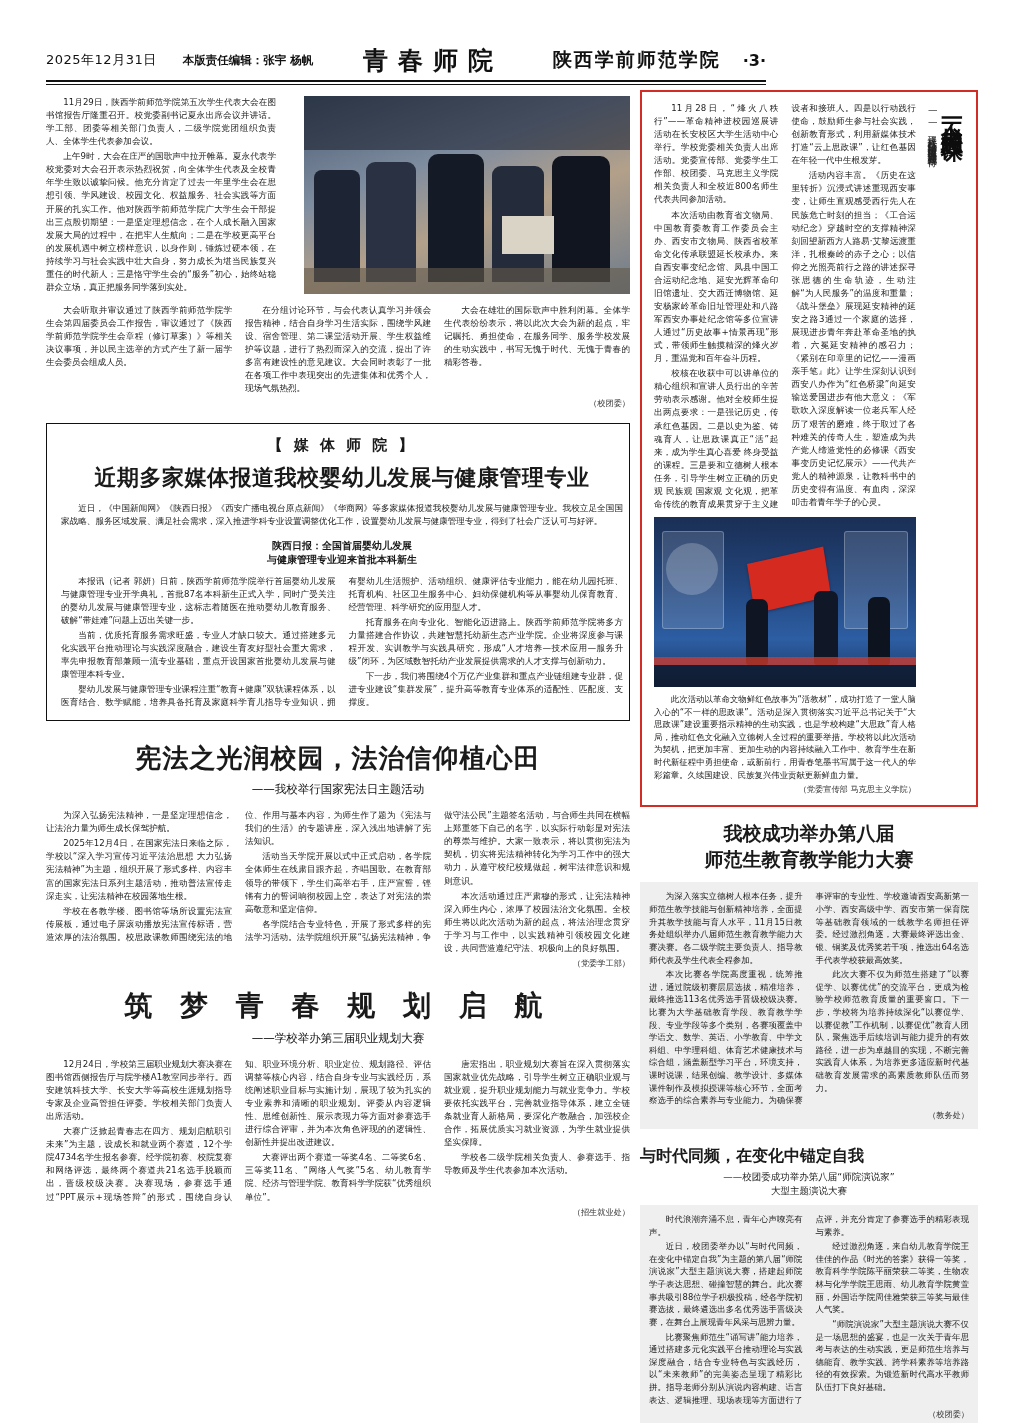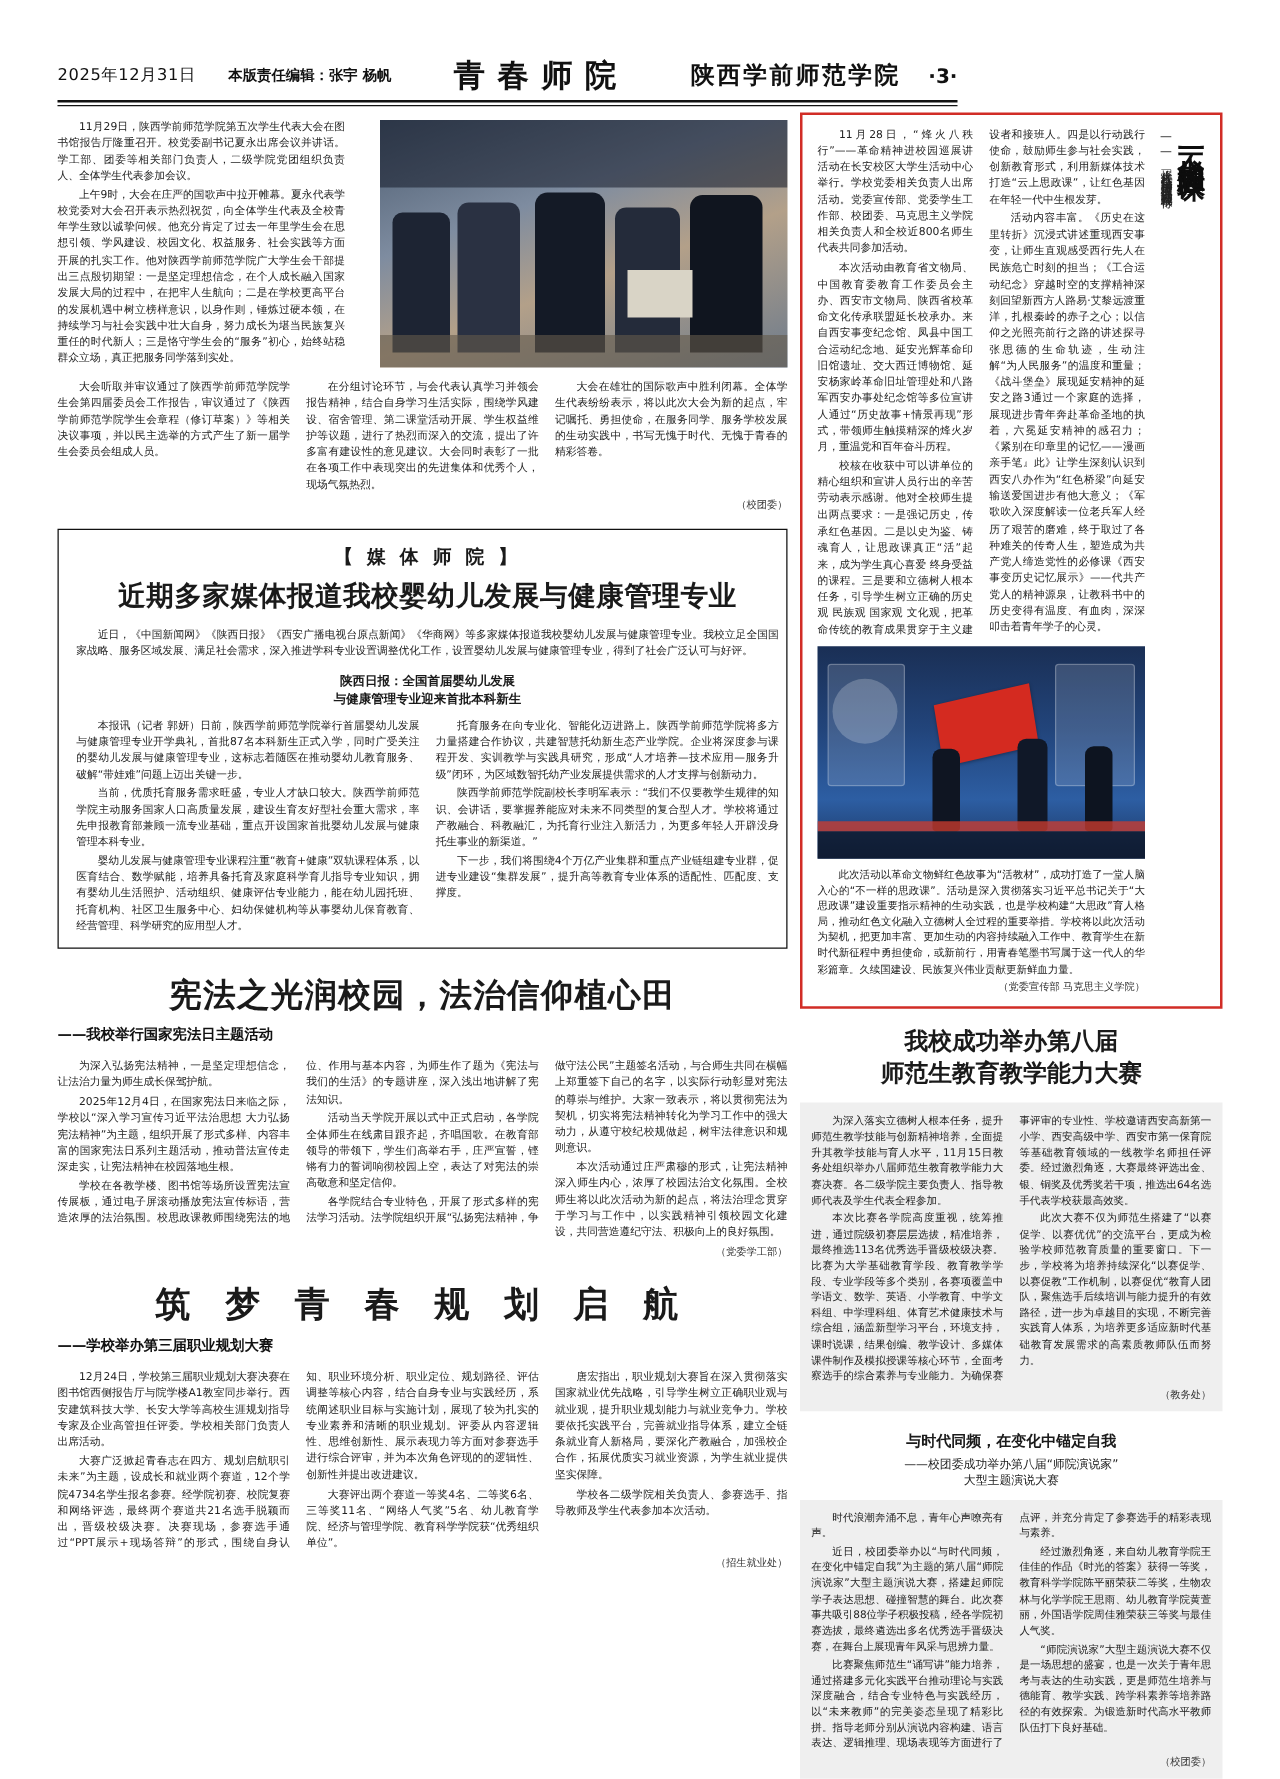--- a/index.html
+++ b/index.html
@@ -192,25 +192,24 @@
   
   .headline-2 {
     font-family: "DejaVu Serif", "Liberation Serif", serif;
     font-size: 26px;
     font-weight: bold;
     text-align: center;
     letter-spacing: 1px;
     margin: 20px 0 6px 0;
   }
   .subhead {
-    text-align: left;
+    text-align: center;
     font-size: 11.5px;
     margin-bottom: 12px;
     color: #111;
-    font-weight: bold;
   }
   .headline-3 {
     font-family: "DejaVu Serif", "Liberation Serif", serif;
     font-size: 28px;
     font-weight: bold;
     text-align: center;
     letter-spacing: 9px;
     margin: 18px 0 6px 0;
   }
 
@@ -272,23 +271,23 @@
   .r-headline {
     font-family: "DejaVu Serif", "Liberation Serif", serif;
     font-size: 19px;
     font-weight: bold;
     text-align: center;
     line-height: 1.35;
     margin: 14px 0 10px 0;
   }
   .r-headline-sm {
     font-family: "DejaVu Serif", "Liberation Serif", serif;
-    font-size: 12px;
-    font-weight: bold;
-    text-align: center;
+    font-size: 16px;
+    font-weight: bold;
+    text-align: left;
     line-height: 1.35;
     margin: 16px 0 4px 0;
   }
   .r-sub {
     text-align: center;
     font-size: 9.5px;
     line-height: 1.4;
     margin-bottom: 8px;
   }
   .grayblock {
@@ -384,24 +383,23 @@
     </div>
 
     <div class="media-box">
       <div class="media-tag">【 媒 体 师 院 】</div>
       <div class="media-title">近期多家媒体报道我校婴幼儿发展与健康管理专业</div>
       <div class="media-lead">近日，《中国新闻网》《陕西日报》《西安广播电视台原点新闻》《华商网》等多家媒体报道我校婴幼儿发展与健康管理专业。我校立足全国国家战略、服务区域发展、满足社会需求，深入推进学科专业设置调整优化工作，设置婴幼儿发展与健康管理专业，得到了社会广泛认可与好评。</div>
       <div class="media-sub" style="white-space:pre-line;">陕西日报：全国首届婴幼儿发展
 与健康管理专业迎来首批本科新生</div>
       <div class="cols2 art-body">
         <p>本报讯（记者 郭妍）日前，陕西学前师范学院举行首届婴幼儿发展与健康管理专业开学典礼，首批87名本科新生正式入学，同时广受关注的婴幼儿发展与健康管理专业，这标志着随医在推动婴幼儿教育服务、破解“带娃难”问题上迈出关键一步。</p>
-        <p>当前，优质托育服务需求旺盛，专业人才缺口较大。陕西学前师范学院主动服务国家人口高质量发展，建设生育友好型社会重大需求，率先申报教育部兼顾一流专业基础，重点开设国家首批婴幼儿发展与健康管理本科专业。</p>
+        <p>当前，优质托育服务需求旺盛，专业人才缺口较大。通过搭建多元化实践平台推动理论与实践深度融合，建设生育友好型社会重大需求，率先申报教育部兼顾一流专业基础，重点开设国家首批婴幼儿发展与健康管理本科专业。</p>
         <p>婴幼儿发展与健康管理专业课程注重“教育+健康”双轨课程体系，以医育结合、数学赋能，培养具备托育及家庭科学育儿指导专业知识，拥有婴幼儿生活照护、活动组织、健康评估专业能力，能在幼儿园托班、托育机构、社区卫生服务中心、妇幼保健机构等从事婴幼儿保育教育、经营管理、科学研究的应用型人才。</p>
         <p>托育服务在向专业化、智能化迈进路上。陕西学前师范学院将多方力量搭建合作协议，共建智慧托幼新生态产业学院。企业将深度参与课程开发、实训教学与实践具研究，形成“人才培养—技术应用—服务升级”闭环，为区域数智托幼产业发展提供需求的人才支撑与创新动力。</p>
-        <p>陕西学前师范学院副校长李明军表示：“我们不仅要教学生规律的知识、会讲话，要掌握养能应对未来不同类型的复合型人才。学校将通过产教融合、科教融汇，为托育行业注入新活力，为更多年轻人开辟没身托生事业的新渠道。”</p>
         <p>下一步，我们将围绕4个万亿产业集群和重点产业链组建专业群，促进专业建设“集群发展”，提升高等教育专业体系的适配性、匹配度、支撑度。</p>
       </div>
     </div>
 
     <div>
       <div class="headline-2">宪法之光润校园，法治信仰植心田</div>
       <div class="subhead">——我校举行国家宪法日主题活动</div>
       <div class="cols3 art-body">
         <p>为深入弘扬宪法精神，一是坚定理想信念，让法治力量为师生成长保驾护航。</p>
         <p>2025年12月4日，在国家宪法日来临之际，学校以“深入学习宣传习近平法治思想 大力弘扬宪法精神”为主题，组织开展了形式多样、内容丰富的国家宪法日系列主题活动，推动普法宣传走深走实，让宪法精神在校园落地生根。</p>

